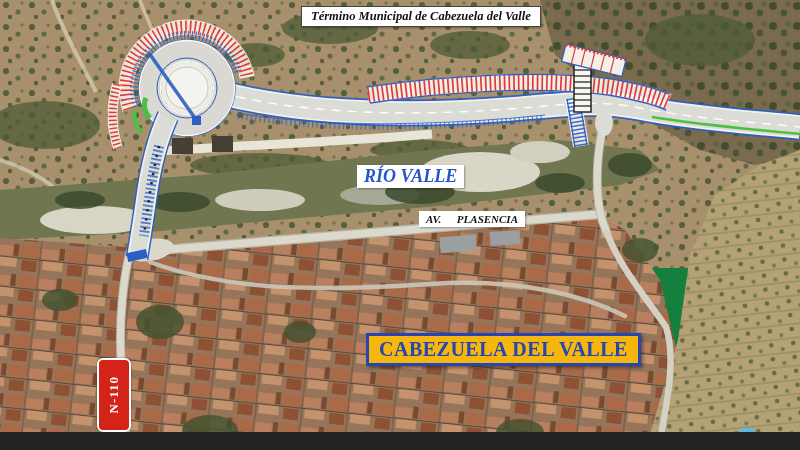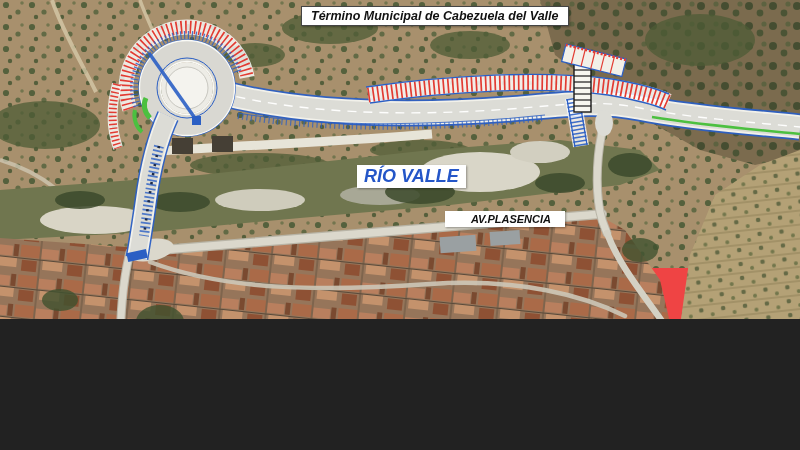--- a/index.html
+++ b/index.html
@@ -1,34 +1,34 @@
 <!DOCTYPE html>
 <html style="--plan-blue: #2b5fc4; --hatch-red: #e23b32; --road-surface: #dcdcd6; --green-edge: #4cc040; --river-label-text: #2456c8; --town-label-bg: #f5b60e; --town-label-accent: #2445b2; --sign-bg: #d42318; --sign-text: #ffffff; --label-bg: #ffffff; --label-text: #111111;"><head>
 <meta charset="utf-8">
 <style>
   html,body{margin:0;padding:0;background:#222;}
   #stage{
-    position:relative;width:800px;height:319px;overflow:hidden;
-    font-family:Liberation Sans, sans-serif;background:#ef4444;
+    position:relative;width:800px;height:432px;overflow:hidden;
+    font-family:Liberation Serif, serif;background:#15803d;
   }
   #stage svg{position:absolute;left:0;top:0;}
   
   .blu{stroke:var(--plan-blue,#2b5fc4);}
   .red{stroke:var(--hatch-red,#e23b32);}
   .grn{stroke:var(--green-edge,#4cc040);}
   .f-blu{fill:var(--plan-blue,#2b5fc4);}
   
   .lbl{position:absolute;background:var(--label-bg,#fff);color:var(--label-text,#111);
        box-shadow:1px 1px 2px rgba(0,0,0,.35);white-space:nowrap;}
   .lbl-title{left:301px;top:6px;padding:2px 9px;border:1px solid #444;
        font-size:12.5px;font-weight:bold;font-style:italic;}
   .lbl-river{left:357px;top:165px;padding:1px 7px;font-size:18px;font-weight:bold;
        font-style:italic;color:var(--river-label-text,#2456c8);}
-  .lbl-avenue{left:419px;top:211px;width:92px;padding:2px 14px;display:flex;
-       justify-content:flex-end;font-size:11px;font-weight:bold;font-style:italic;margin-left:26px;}
+  .lbl-avenue{left:419px;top:211px;width:92px;padding:2px 7px;display:flex;
+       justify-content:space-between;font-size:11px;font-weight:bold;font-style:italic;}
   .lbl-town{left:366px;top:333px;padding:2px 10px;background:var(--town-label-bg,#f5b60e);
        border:3px solid var(--town-label-accent,#2445b2);color:var(--town-label-accent,#2445b2);
        font-size:20px;font-weight:bold;letter-spacing:.5px;box-shadow:2px 2px 3px rgba(0,0,0,.4);}
   .road-sign{position:absolute;left:97px;top:358px;width:30px;height:70px;
        background:var(--sign-bg,#d42318);border:2px solid #fff;border-radius:6px;
        box-shadow:0 0 2px rgba(0,0,0,.5);display:flex;align-items:center;justify-content:center;}
   .road-sign span{writing-mode:vertical-rl;transform:rotate(180deg);
        color:var(--sign-text,#fff);font-size:13px;font-weight:bold;letter-spacing:1px;}
 </style>
 </head>
@@ -224,18 +224,19 @@
 
   <div class="lbl lbl-title">Término Municipal de Cabezuela del Valle</div>
 
   <div class="lbl lbl-river">RÍO VALLE</div>
 
   <div class="lbl lbl-avenue">
     <span>AV.</span>
     <span>PLASENCIA</span>
   </div>
 
+  <div class="lbl lbl-town">CABEZUELA DEL VALLE</div>
 
   <div class="road-sign">
     <span>N-110</span>
   </div>
 
 </div>
 
 </body></html>

